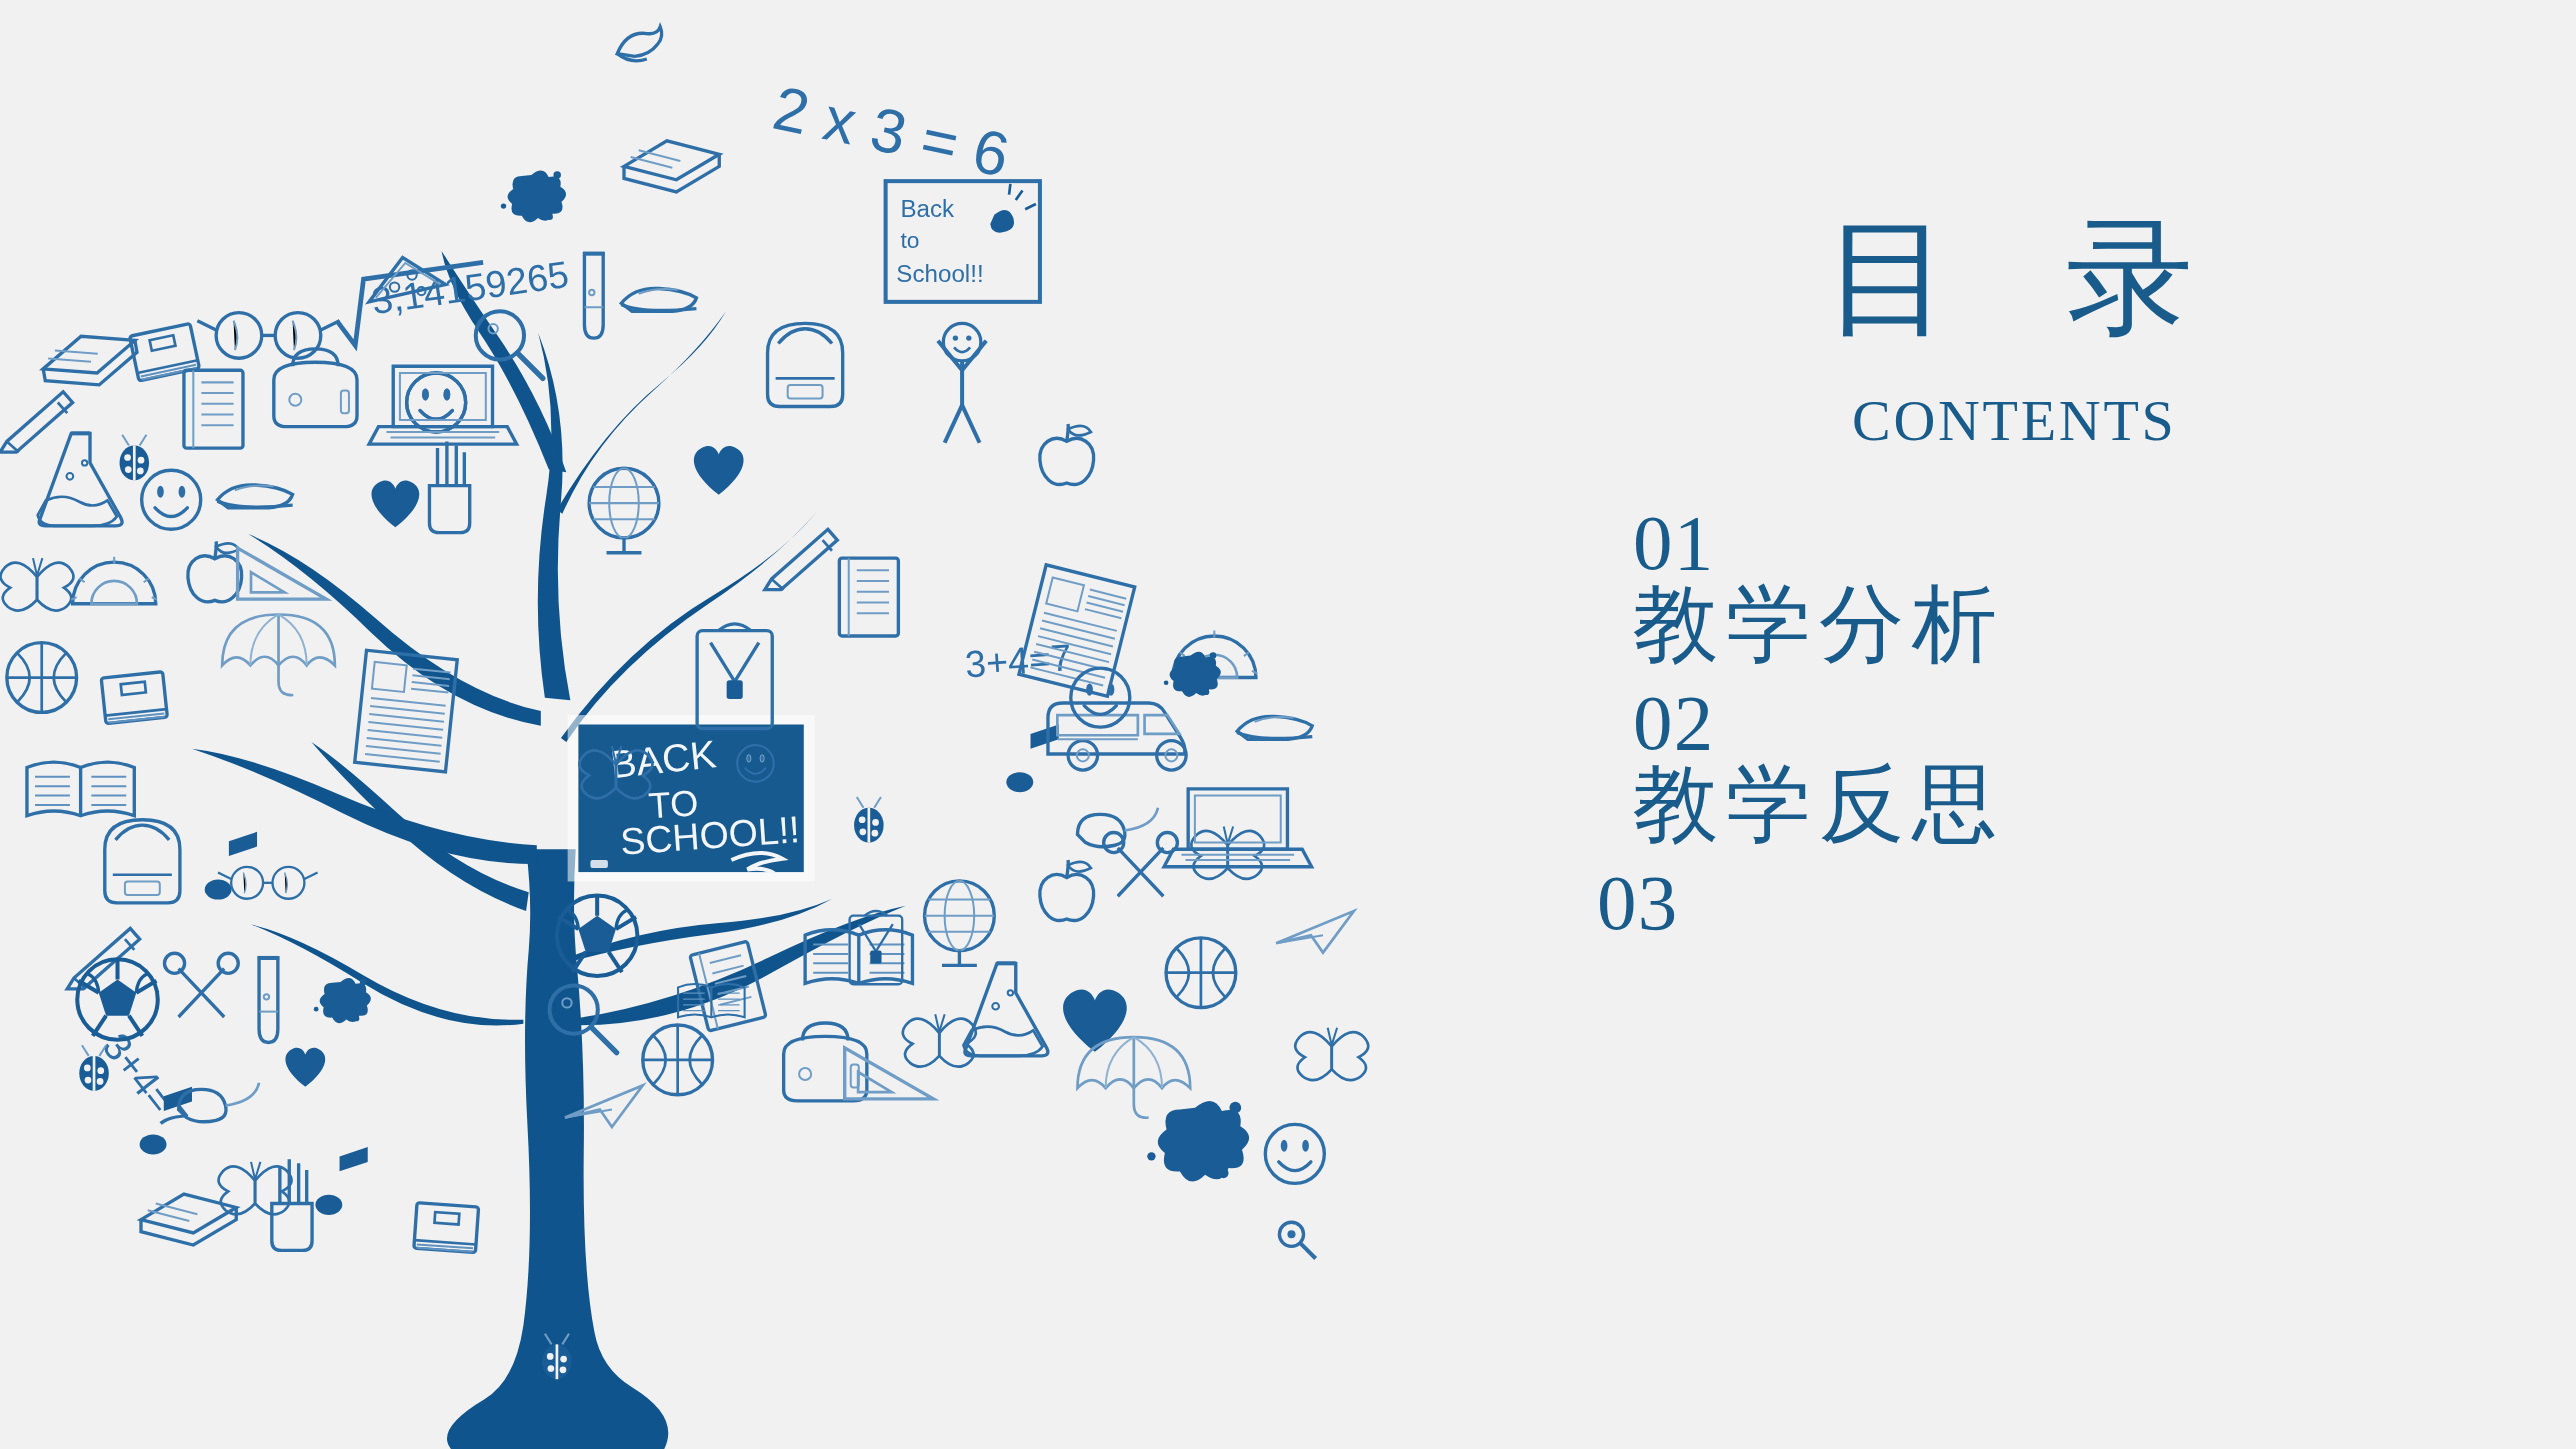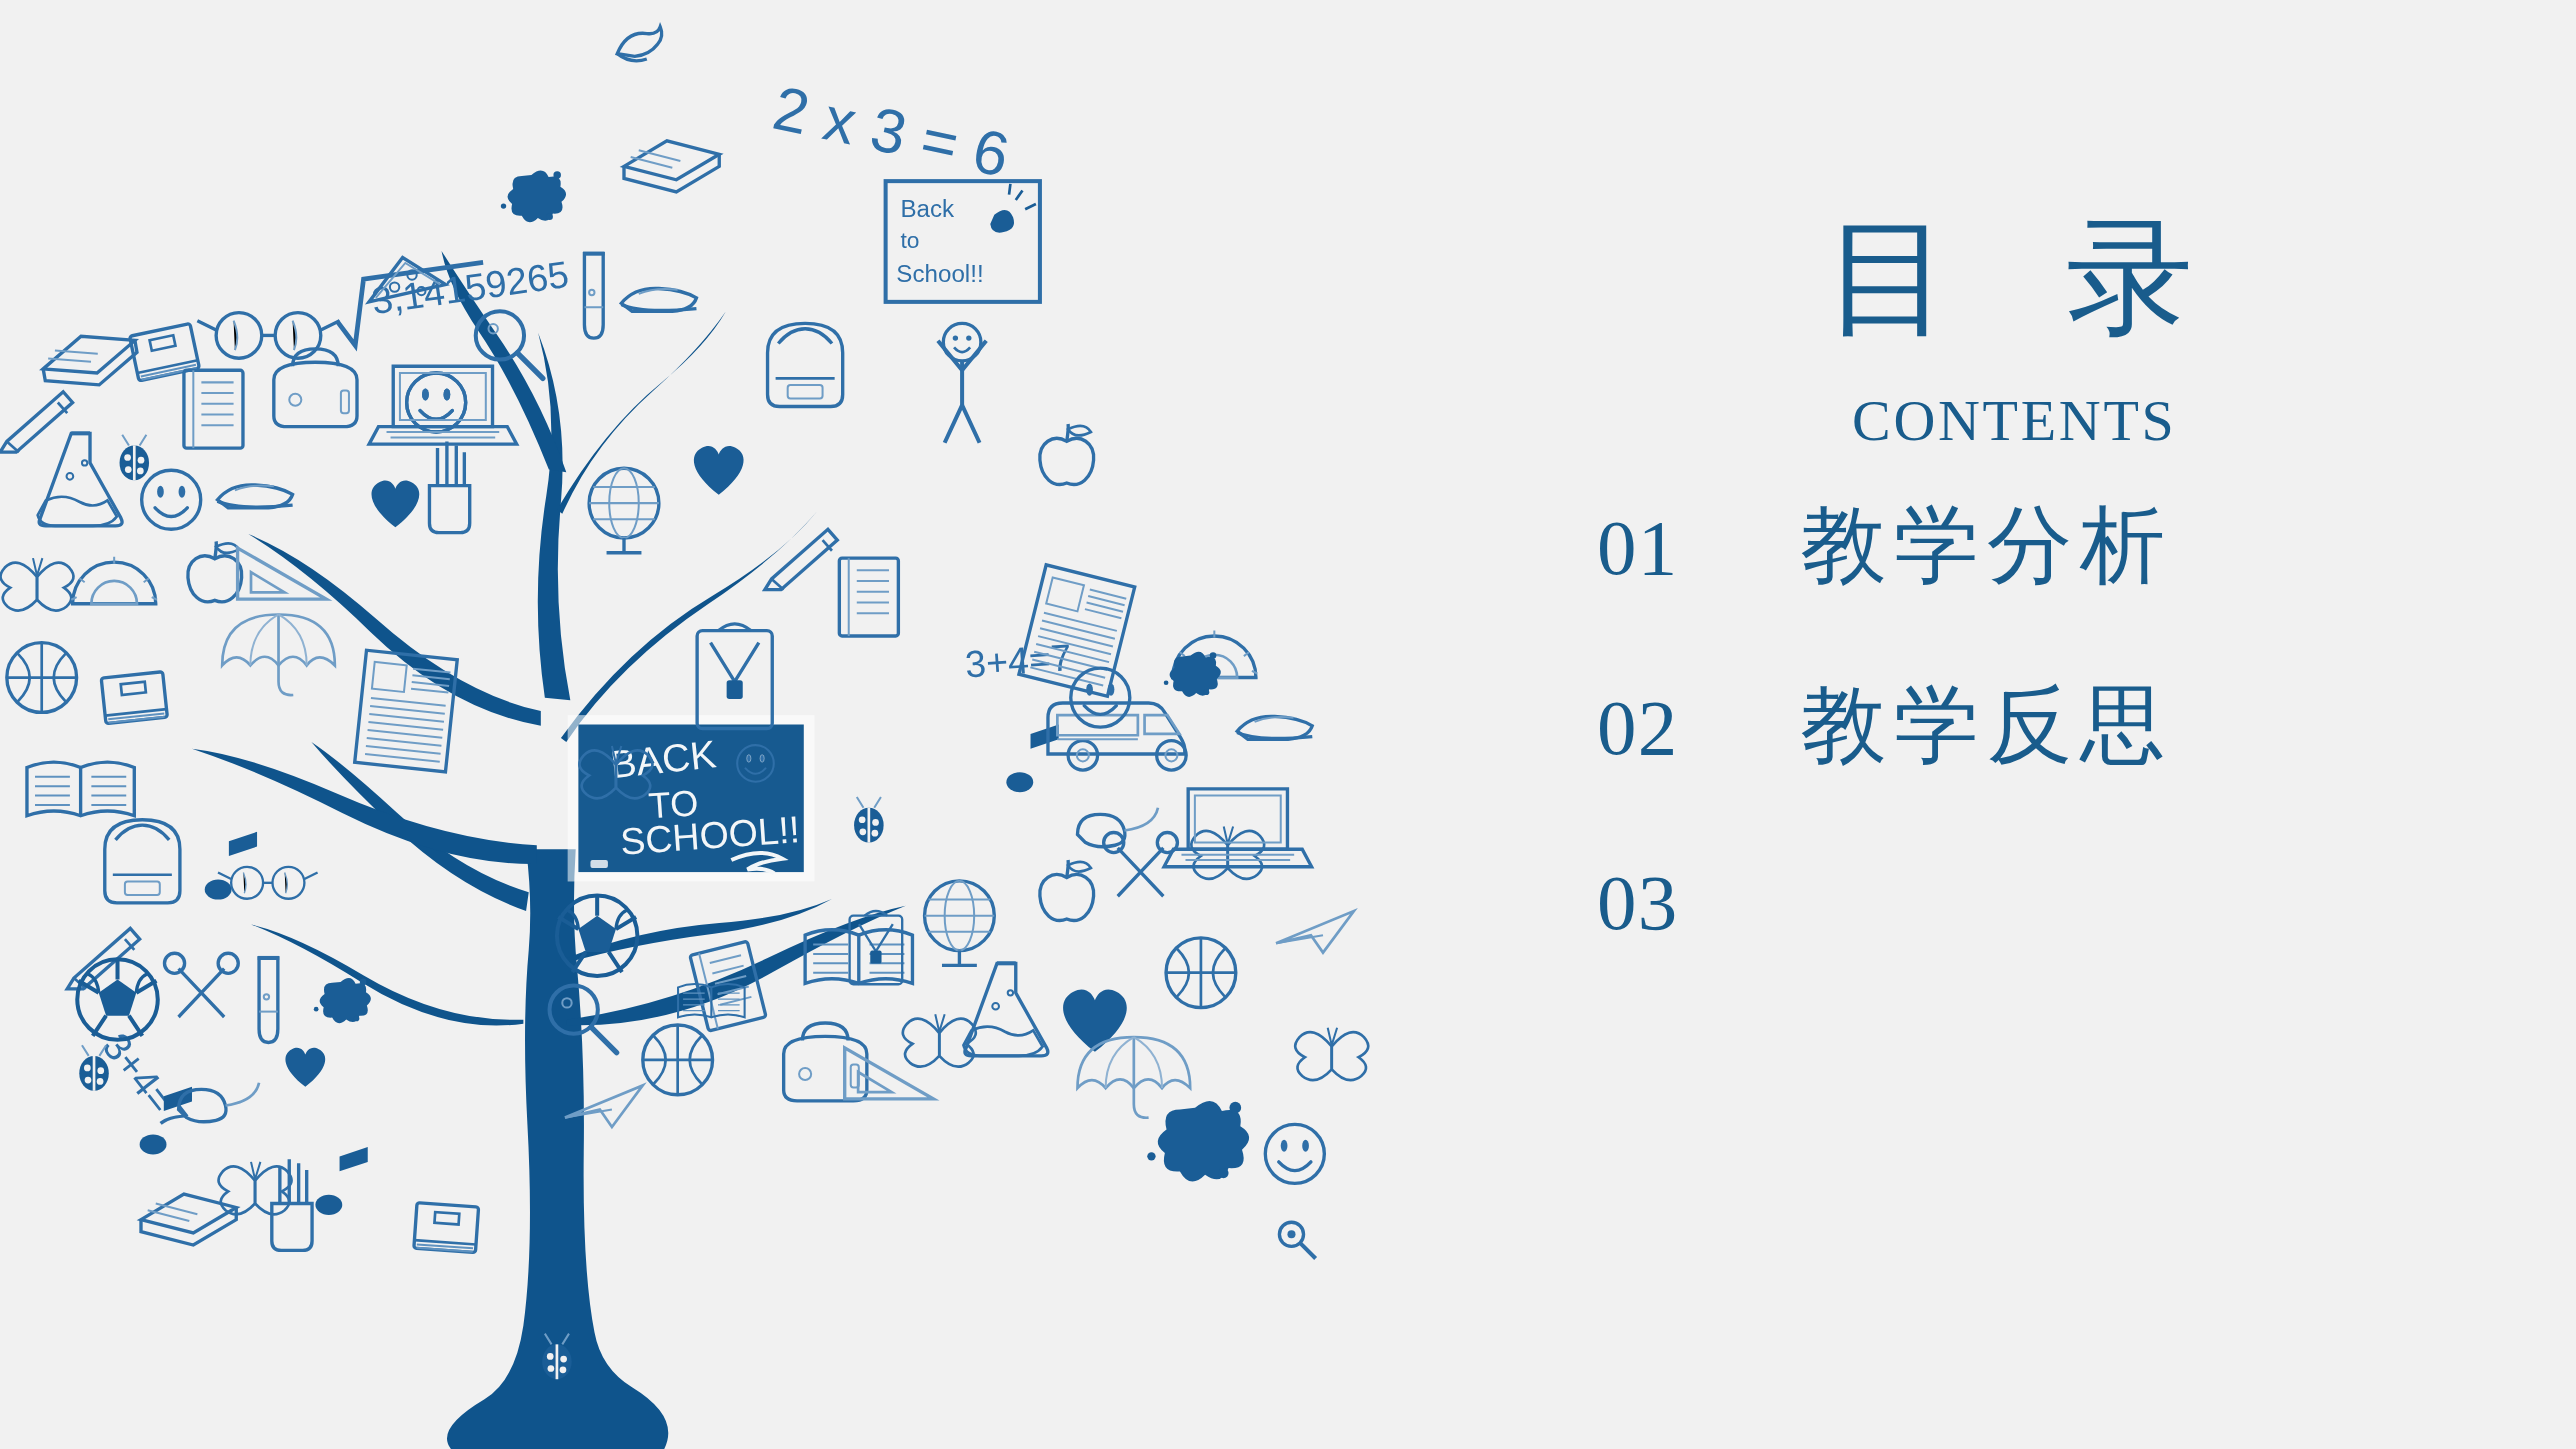--- a/index.html
+++ b/index.html
@@ -38,20 +38,21 @@
     margin-top:28px;
   }
   .toc{
     position:absolute;left:121px;top:315px;width:805px;
   }
   .toc-item{
     display:flex;align-items:baseline;
     height:180px;
     color:#195c8c;
     white-space:nowrap;
+    flex-direction:column;
   }
   .toc-num{
     font-size:79px;line-height:1;
     font-family:"Liberation Serif", serif;
     letter-spacing:1.3px;
     width:168px;display:inline-block;
   }
   .toc-label{
     font-size:85px;line-height:1;
     font-family:"Liberation Serif", serif;

